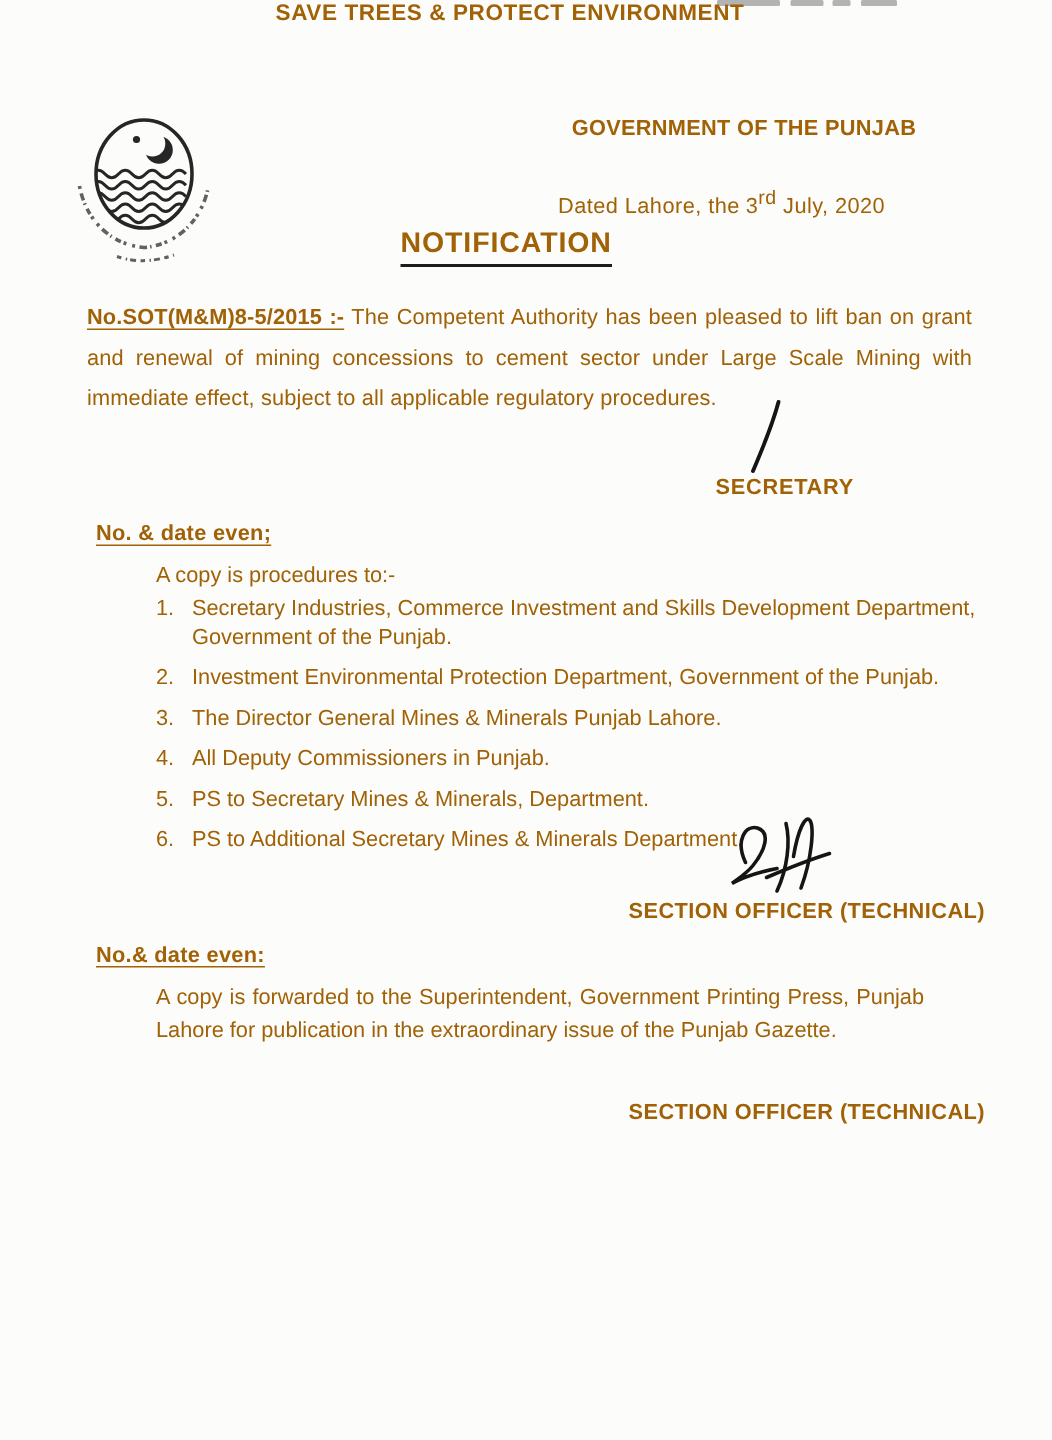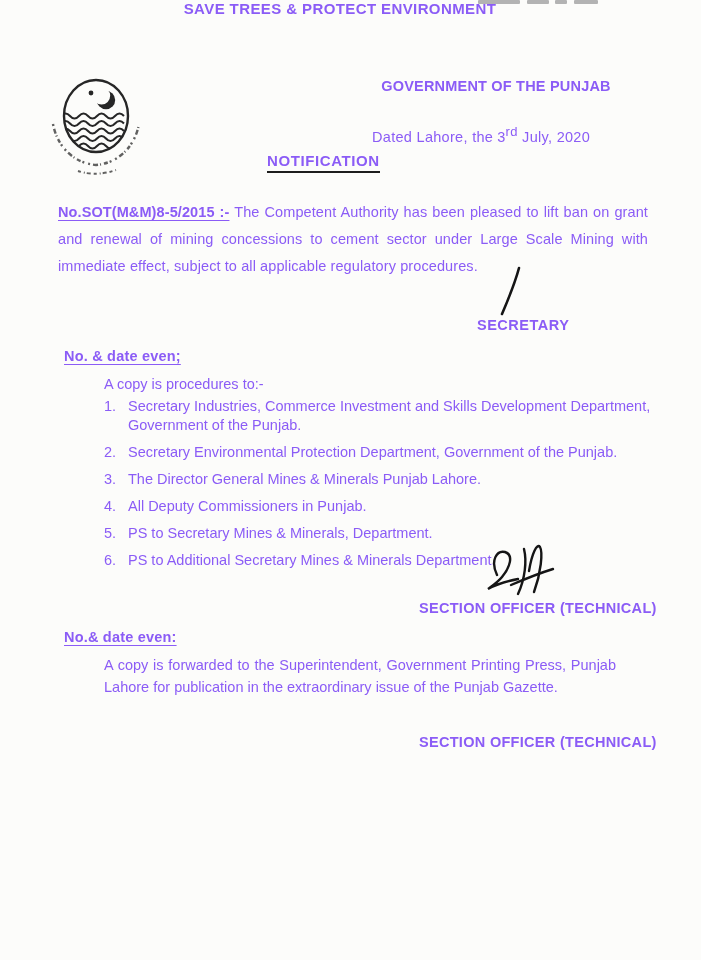--- a/index.html
+++ b/index.html
@@ -4,21 +4,21 @@
 <style>
   * { box-sizing: border-box; margin: 0; padding: 0; }
   html, body { background: #d9d9d9; }
   .page {
     position: relative;
     width: 701px;
     height: 960px;
     margin: 0 auto;
     background: #fcfcfa;
     font-family: "Liberation Sans", sans-serif;
-    color: #8b5cf6;
+    color: #a16207;
     overflow: hidden;
   }
   .abs { position: absolute; }
 
   
   .artifact-bar { position: absolute; top: 0; height: 4px; background: #b3b3b3; border-radius: 1px; }
 
   .slogan {
     left: 0; top: 36; width: 680px;
     text-align: center;
@@ -38,21 +38,21 @@
     letter-spacing: 0.2px;
   }
 
   .dateline { left: 372px; top: 124px; font-size: 14.5px; letter-spacing: 0.3px; }
   .dateline sup { font-size: 13px; vertical-align: super; }
   .dateline .day { margin-left: 4px; }
 
   .notif-title {
     left: 267px; top: 152px;
     font-weight: bold;
-    font-size: 15px;
+    font-size: 19px;
     letter-spacing: 0.6px;
     border-bottom: 2px solid #1d1d1d;
     padding-bottom: 2px;
   }
 
   .body-para {
     left: 58px; top: 199px; width: 590px;
     font-size: 14.5px;
     line-height: 27px;
     text-align: justify;
@@ -169,21 +169,21 @@
 
   <div class="abs dist-intro">A copy is procedures to:-</div>
 
   <ol class="abs dist-list">
       <li>
         <span class="num">1.</span>
         <span class="txt">Secretary Industries, Commerce Investment and Skills Development Department, Government of the Punjab.</span>
       </li>
       <li>
         <span class="num">2.</span>
-        <span class="txt">Secretary Environmental Protection Department, Government of the Punjab.</span>
+        <span class="txt">Investment Environmental Protection Department, Government of the Punjab.</span>
       </li>
       <li>
         <span class="num">3.</span>
         <span class="txt">The Director General Mines &amp; Minerals Punjab Lahore.</span>
       </li>
       <li>
         <span class="num">4.</span>
         <span class="txt">All Deputy Commissioners in Punjab.</span>
       </li>
       <li>

